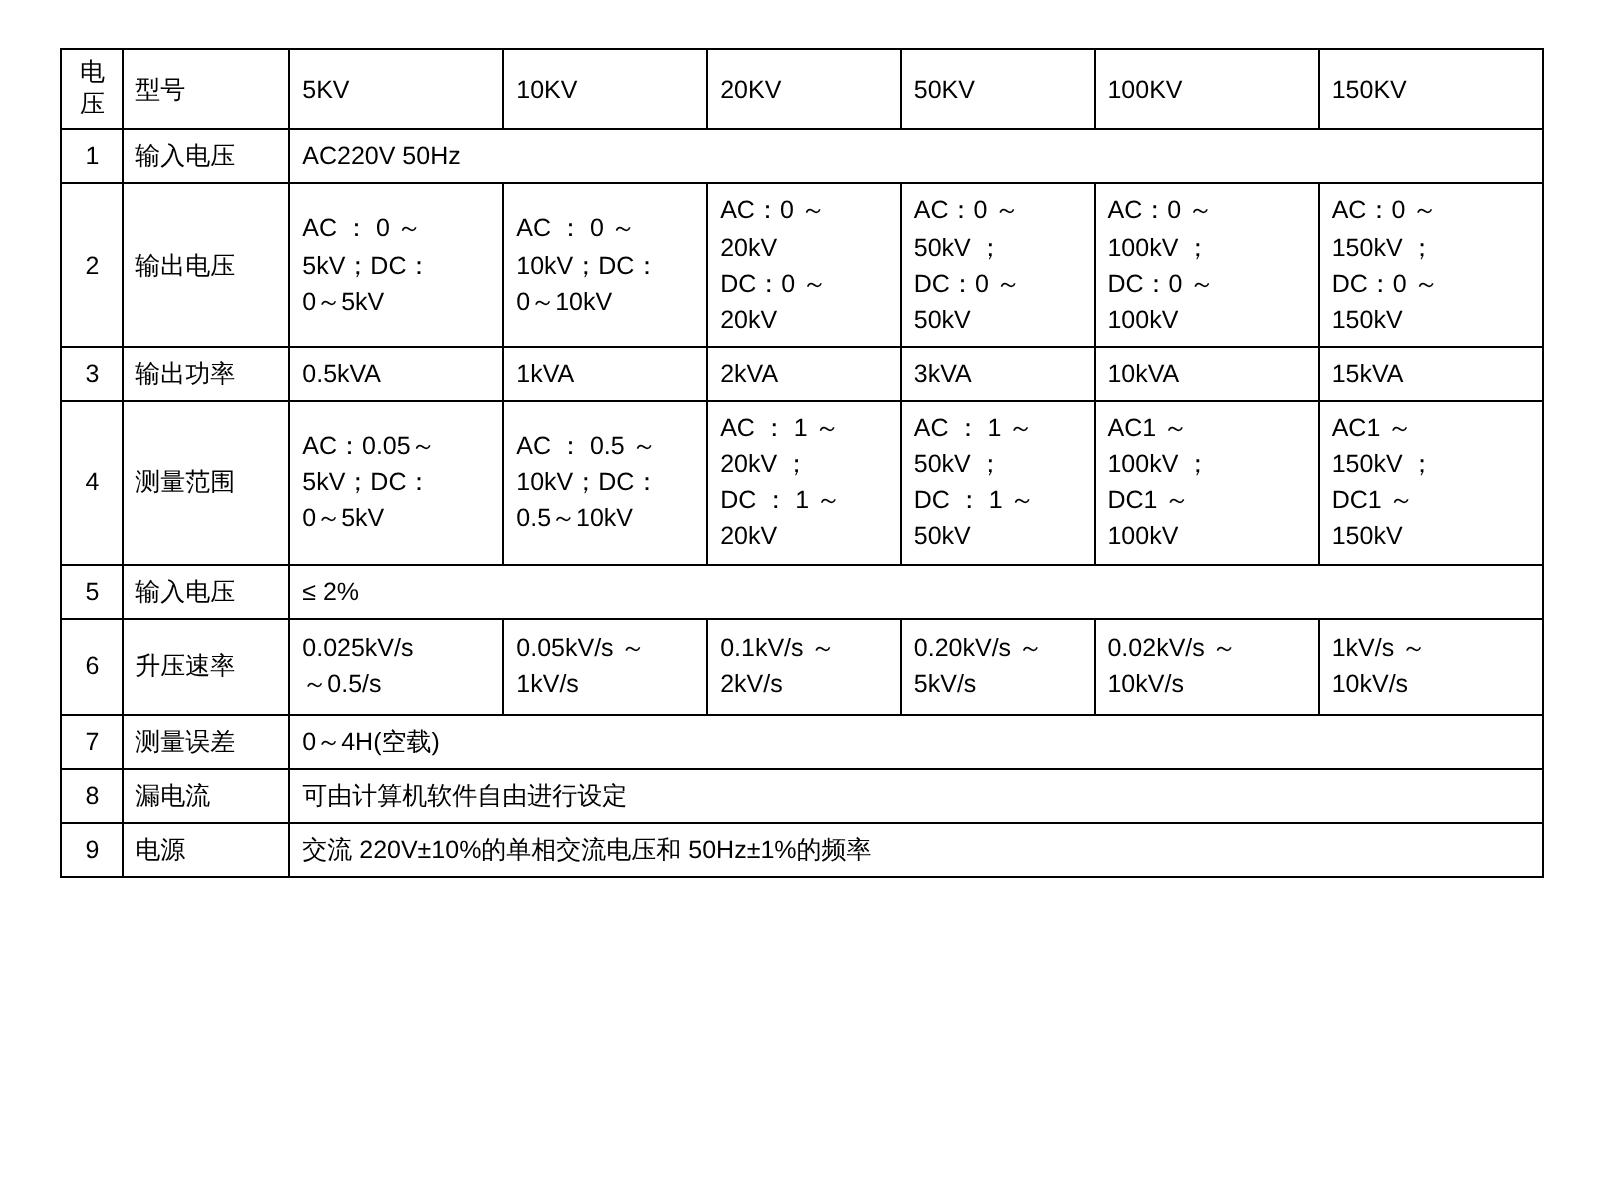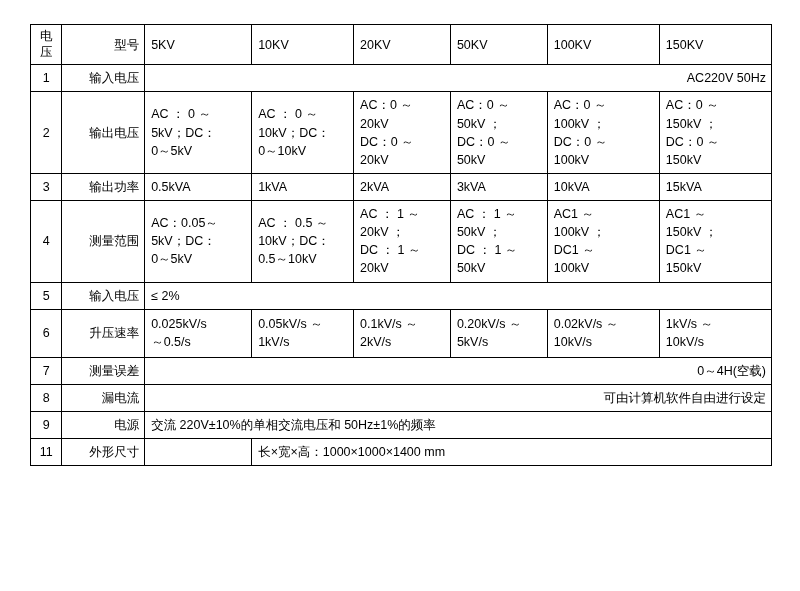--- a/index.html
+++ b/index.html
@@ -33,29 +33,29 @@
     padding: 4px 5px 4px 6px;
     vertical-align: middle;
     word-break: break-word;
   }
   td.idx {
     text-align: center;
     width: 30px;
   }
   td.rowlabel {
     width: 82px;
-    text-align: right;
+    text-align: left;
     padding-left: 7px;
     font-family: Liberation Serif, serif;
   }
   td.val {
     text-align: left;
   }
   td.center {
-    text-align: right;
+    text-align: left;
   }
   .hdr td {
     vertical-align: middle;
   }
   .hdr .idx {
     line-height: 1.25;
   }
   .multi {
     white-space: pre-line;
   }
@@ -200,23 +200,17 @@
         <td class="val center" colspan="6">可由计算机软件自由进行设定</td>
       </tr>
 
       <tr>
         <td class="idx">9</td>
         <td class="rowlabel">电源</td>
         <td class="val" colspan="6">交流 220V±10%的单相交流电压和 50Hz±1%的频率</td>
       </tr>
 
 
-      <tr>
-        <td class="idx">11</td>
-        <td class="rowlabel">外形尺寸</td>
-        <td class="val"></td>
-        <td class="val" colspan="5">长×宽×高：1000×1000×1400 mm</td>
-      </tr>
 
 
     </tbody>
   </table>
 </div>
 
 </body></html>

